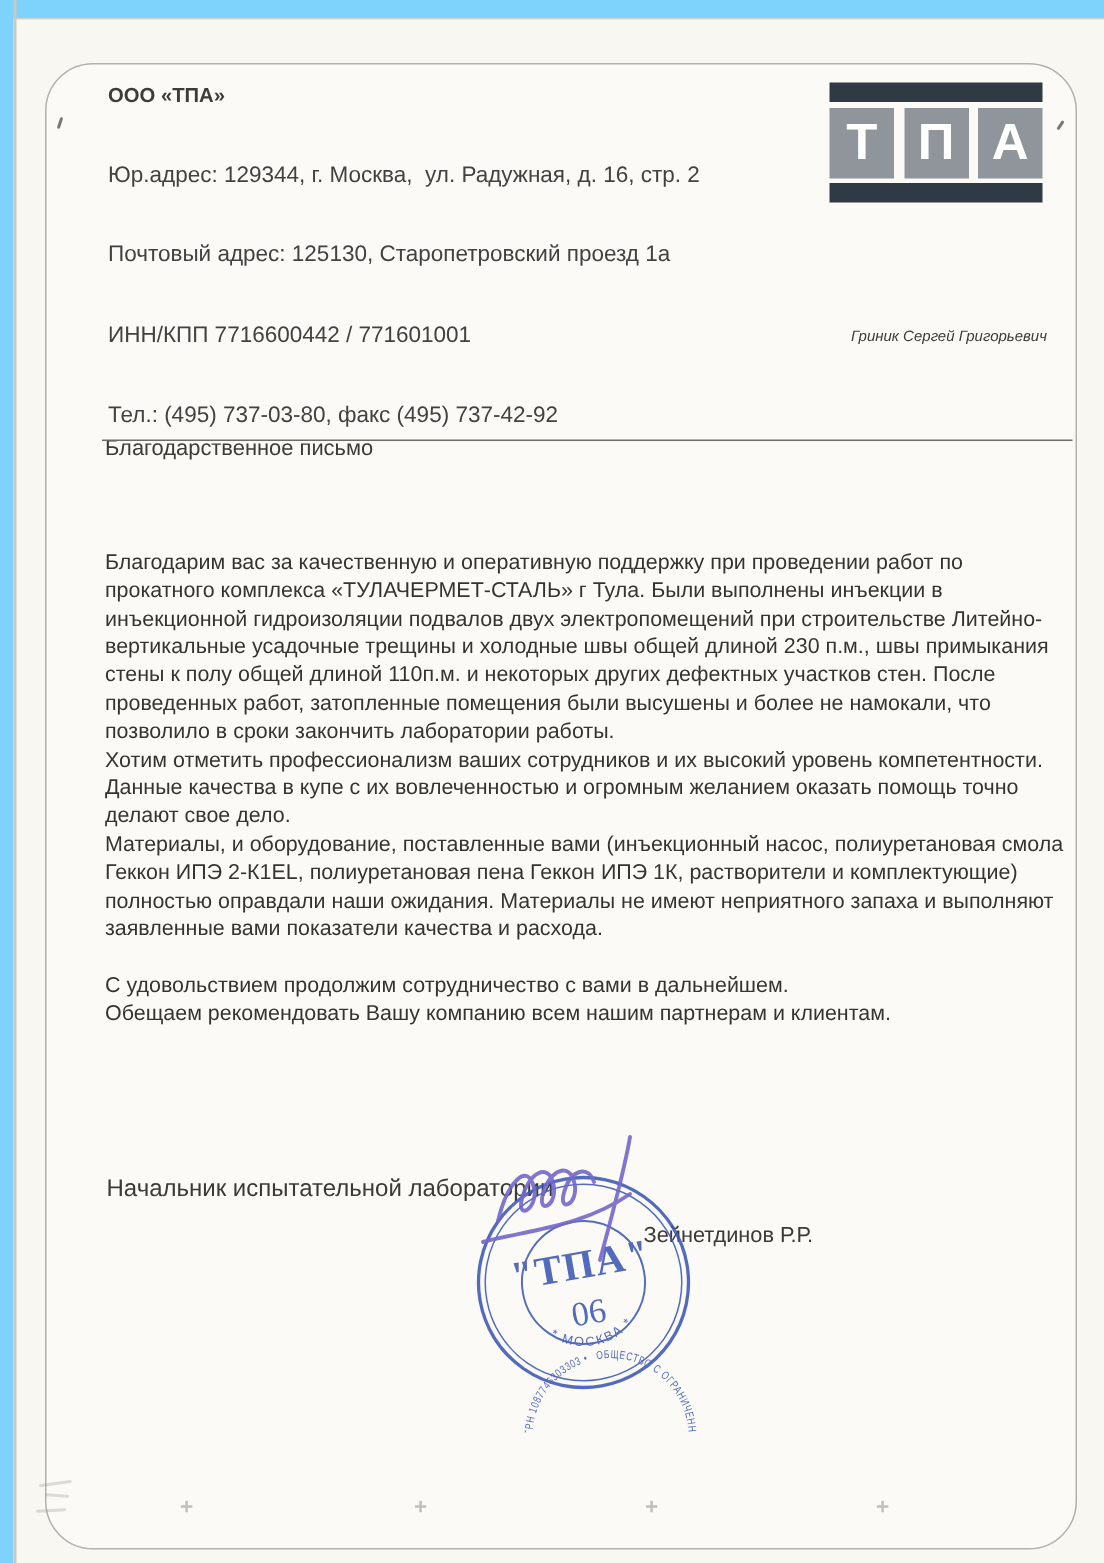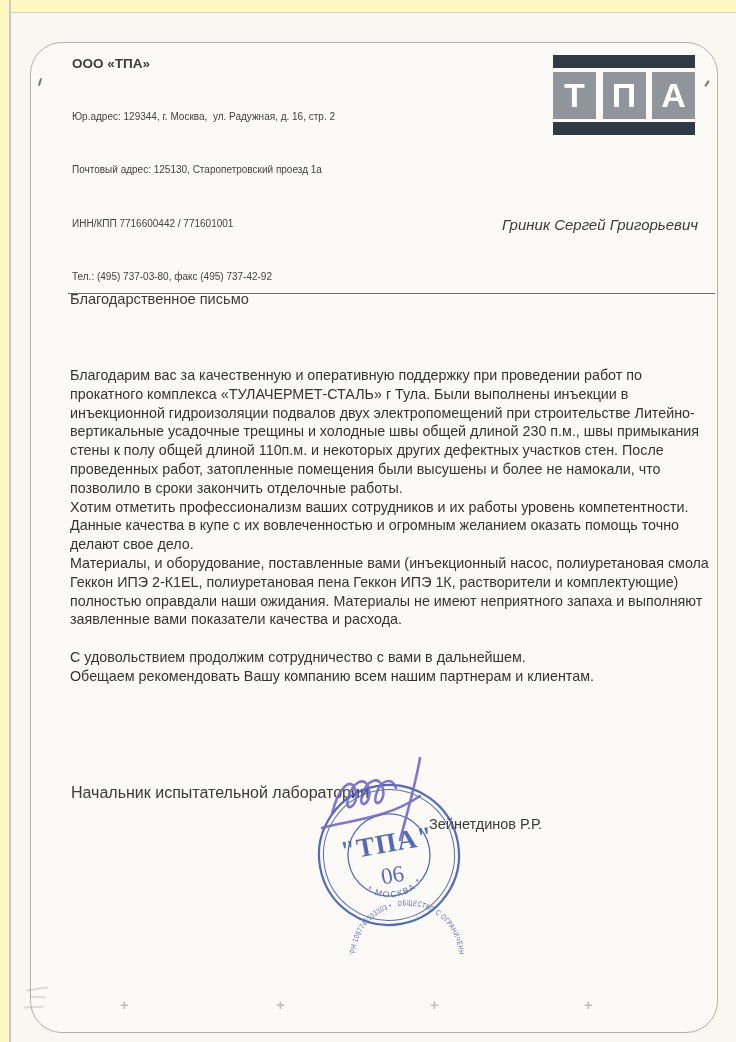--- a/index.html
+++ b/index.html
@@ -1,40 +1,40 @@
 <!DOCTYPE html>
 <html><head>
 <meta charset="utf-8">
 <style>
   html,body{margin:0;padding:0;background:#eceae3;}
-  .screen{position:relative;width:736px;height:1042px;background:#fef9c3;overflow:hidden;
+  .screen{position:relative;width:736px;height:1042px;background:#7dd3fc;overflow:hidden;
           font-family:"Liberation Sans",sans-serif;color:#3a3a37;}
   .paper{position:absolute;left:9px;top:12px;right:0;bottom:0;background:#f8f7f2;}
   .edge-top{position:absolute;left:9px;top:12px;width:727px;height:1px;background:#d2d1ca;}
   .edge-left{position:absolute;left:9px;top:0;width:2px;height:1042px;background:#c9c8c1;}
   .frame{position:absolute;left:30px;top:42px;width:686px;height:989px;
          border:1.5px solid #b2b2ac;border-radius:32px;background:#fbfaf6;}
 
   
   .letterhead{position:absolute;left:72px;top:56px;}
   .company-name{font-size:13.5px;font-weight:bold;color:#3c3c39;margin-bottom:3px;white-space:pre;}
-  .addr-line{font-size:10px;line-height:15.4px;color:#424240;white-space:pre;margin-top:38px;}
+  .addr-line{font-size:15px;line-height:15.4px;color:#424240;white-space:pre;margin-top:38px;}
 
   
   .logo{position:absolute;left:553px;top:55px;width:142px;height:80px;}
   .logo-bar{position:absolute;left:0;width:142px;height:13px;background:#2f3a44;}
   .logo-bar.top{top:0}.logo-bar.bottom{top:67px}
   .logo-tile{position:absolute;top:17px;width:43px;height:47px;background:#8f959b;
              display:flex;align-items:center;justify-content:center;
              font-weight:800;font-size:34px;color:#fff;letter-spacing:0;}
   .logo-tile.t0{left:0}.logo-tile.t1{left:49.5px}.logo-tile.t2{left:99px}
 
   
   .recipient{position:absolute;right:38px;top:181px;text-align:right;font-style:italic;
-             font-size:15px;line-height:17.6px;color:#3b3b38;white-space:pre;}
+             font-size:10px;line-height:17.6px;color:#3b3b38;white-space:pre;}
 
   
   .title{position:absolute;left:70px;top:271px;font-size:14.6px;color:#3b3b38;white-space:pre;margin-top:20px;}
   .title-rule{position:absolute;left:68px;top:293px;width:647px;height:1.2px;background:#6d6d68;}
 
   
   .body-block{position:absolute;left:70px;top:366px;width:652px;}
   .bline{height:18.8px;line-height:18.8px;font-size:14.3px;color:#343431;white-space:pre;}
 
   
@@ -86,22 +86,22 @@
   <div class="title">Благодарственное письмо</div>
   <div class="title-rule"></div>
 
   <div class="body-block">
     <div class="bline">Благодарим вас за качественную и оперативную поддержку при проведении работ по</div>
     <div class="bline">прокатного комплекса «ТУЛАЧЕРМЕТ-СТАЛЬ» г Тула. Были выполнены инъекции в</div>
     <div class="bline">инъекционной гидроизоляции подвалов двух электропомещений при строительстве Литейно-</div>
     <div class="bline">вертикальные усадочные трещины и холодные швы общей длиной 230 п.м., швы примыкания</div>
     <div class="bline">стены к полу общей длиной 110п.м. и некоторых других дефектных участков стен. После</div>
     <div class="bline">проведенных работ, затопленные помещения были высушены и более не намокали, что</div>
-    <div class="bline">позволило в сроки закончить отделочные работы.</div>
-    <div class="bline">Хотим отметить профессионализм ваших сотрудников и их работы уровень компетентности.</div>
+    <div class="bline">позволило в сроки закончить лаборатории работы.</div>
+    <div class="bline">Хотим отметить профессионализм ваших сотрудников и их высокий уровень компетентности.</div>
     <div class="bline">Данные качества в купе с их вовлеченностью и огромным желанием оказать помощь точно</div>
     <div class="bline">делают свое дело.</div>
     <div class="bline">Материалы, и оборудование, поставленные вами (инъекционный насос, полиуретановая смола</div>
     <div class="bline">Геккон ИПЭ 2-К1EL, полиуретановая пена Геккон ИПЭ 1К, растворители и комплектующие)</div>
     <div class="bline">полностью оправдали наши ожидания. Материалы не имеют неприятного запаха и выполняют</div>
     <div class="bline">заявленные вами показатели качества и расхода.</div>
     <div class="bline"></div>
     <div class="bline">С удовольствием продолжим сотрудничество с вами в дальнейшем.</div>
     <div class="bline">Обещаем рекомендовать Вашу компанию всем нашим партнерам и клиентам.</div>
   </div>

